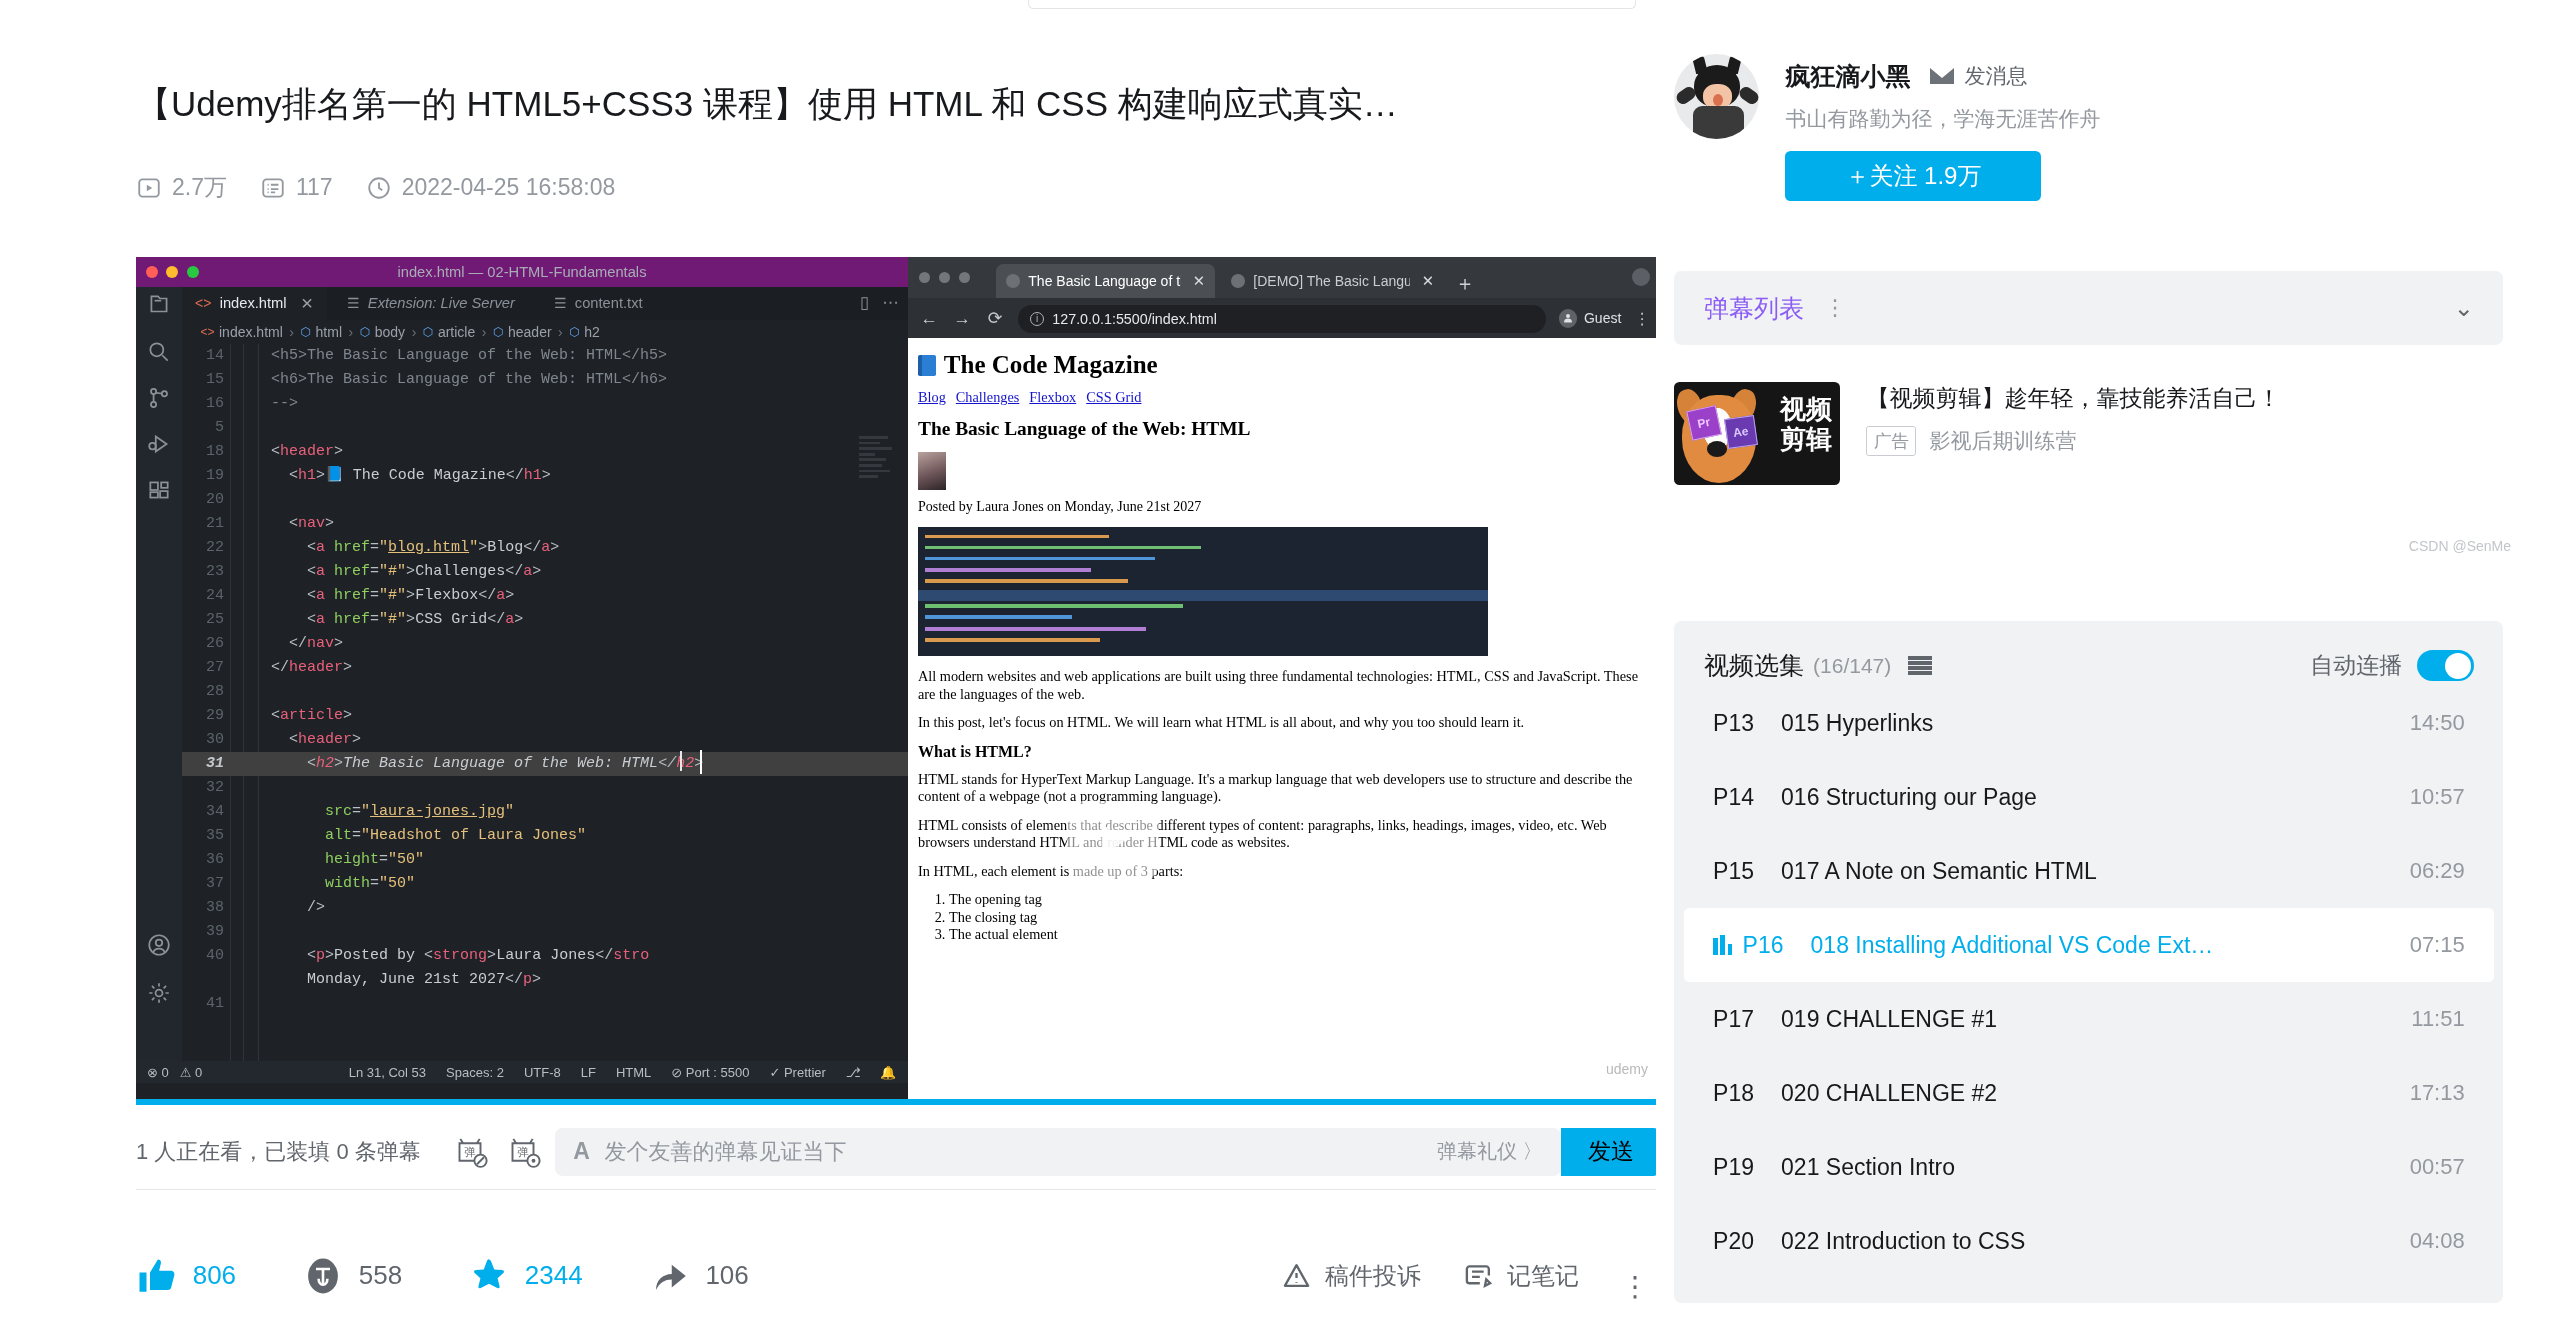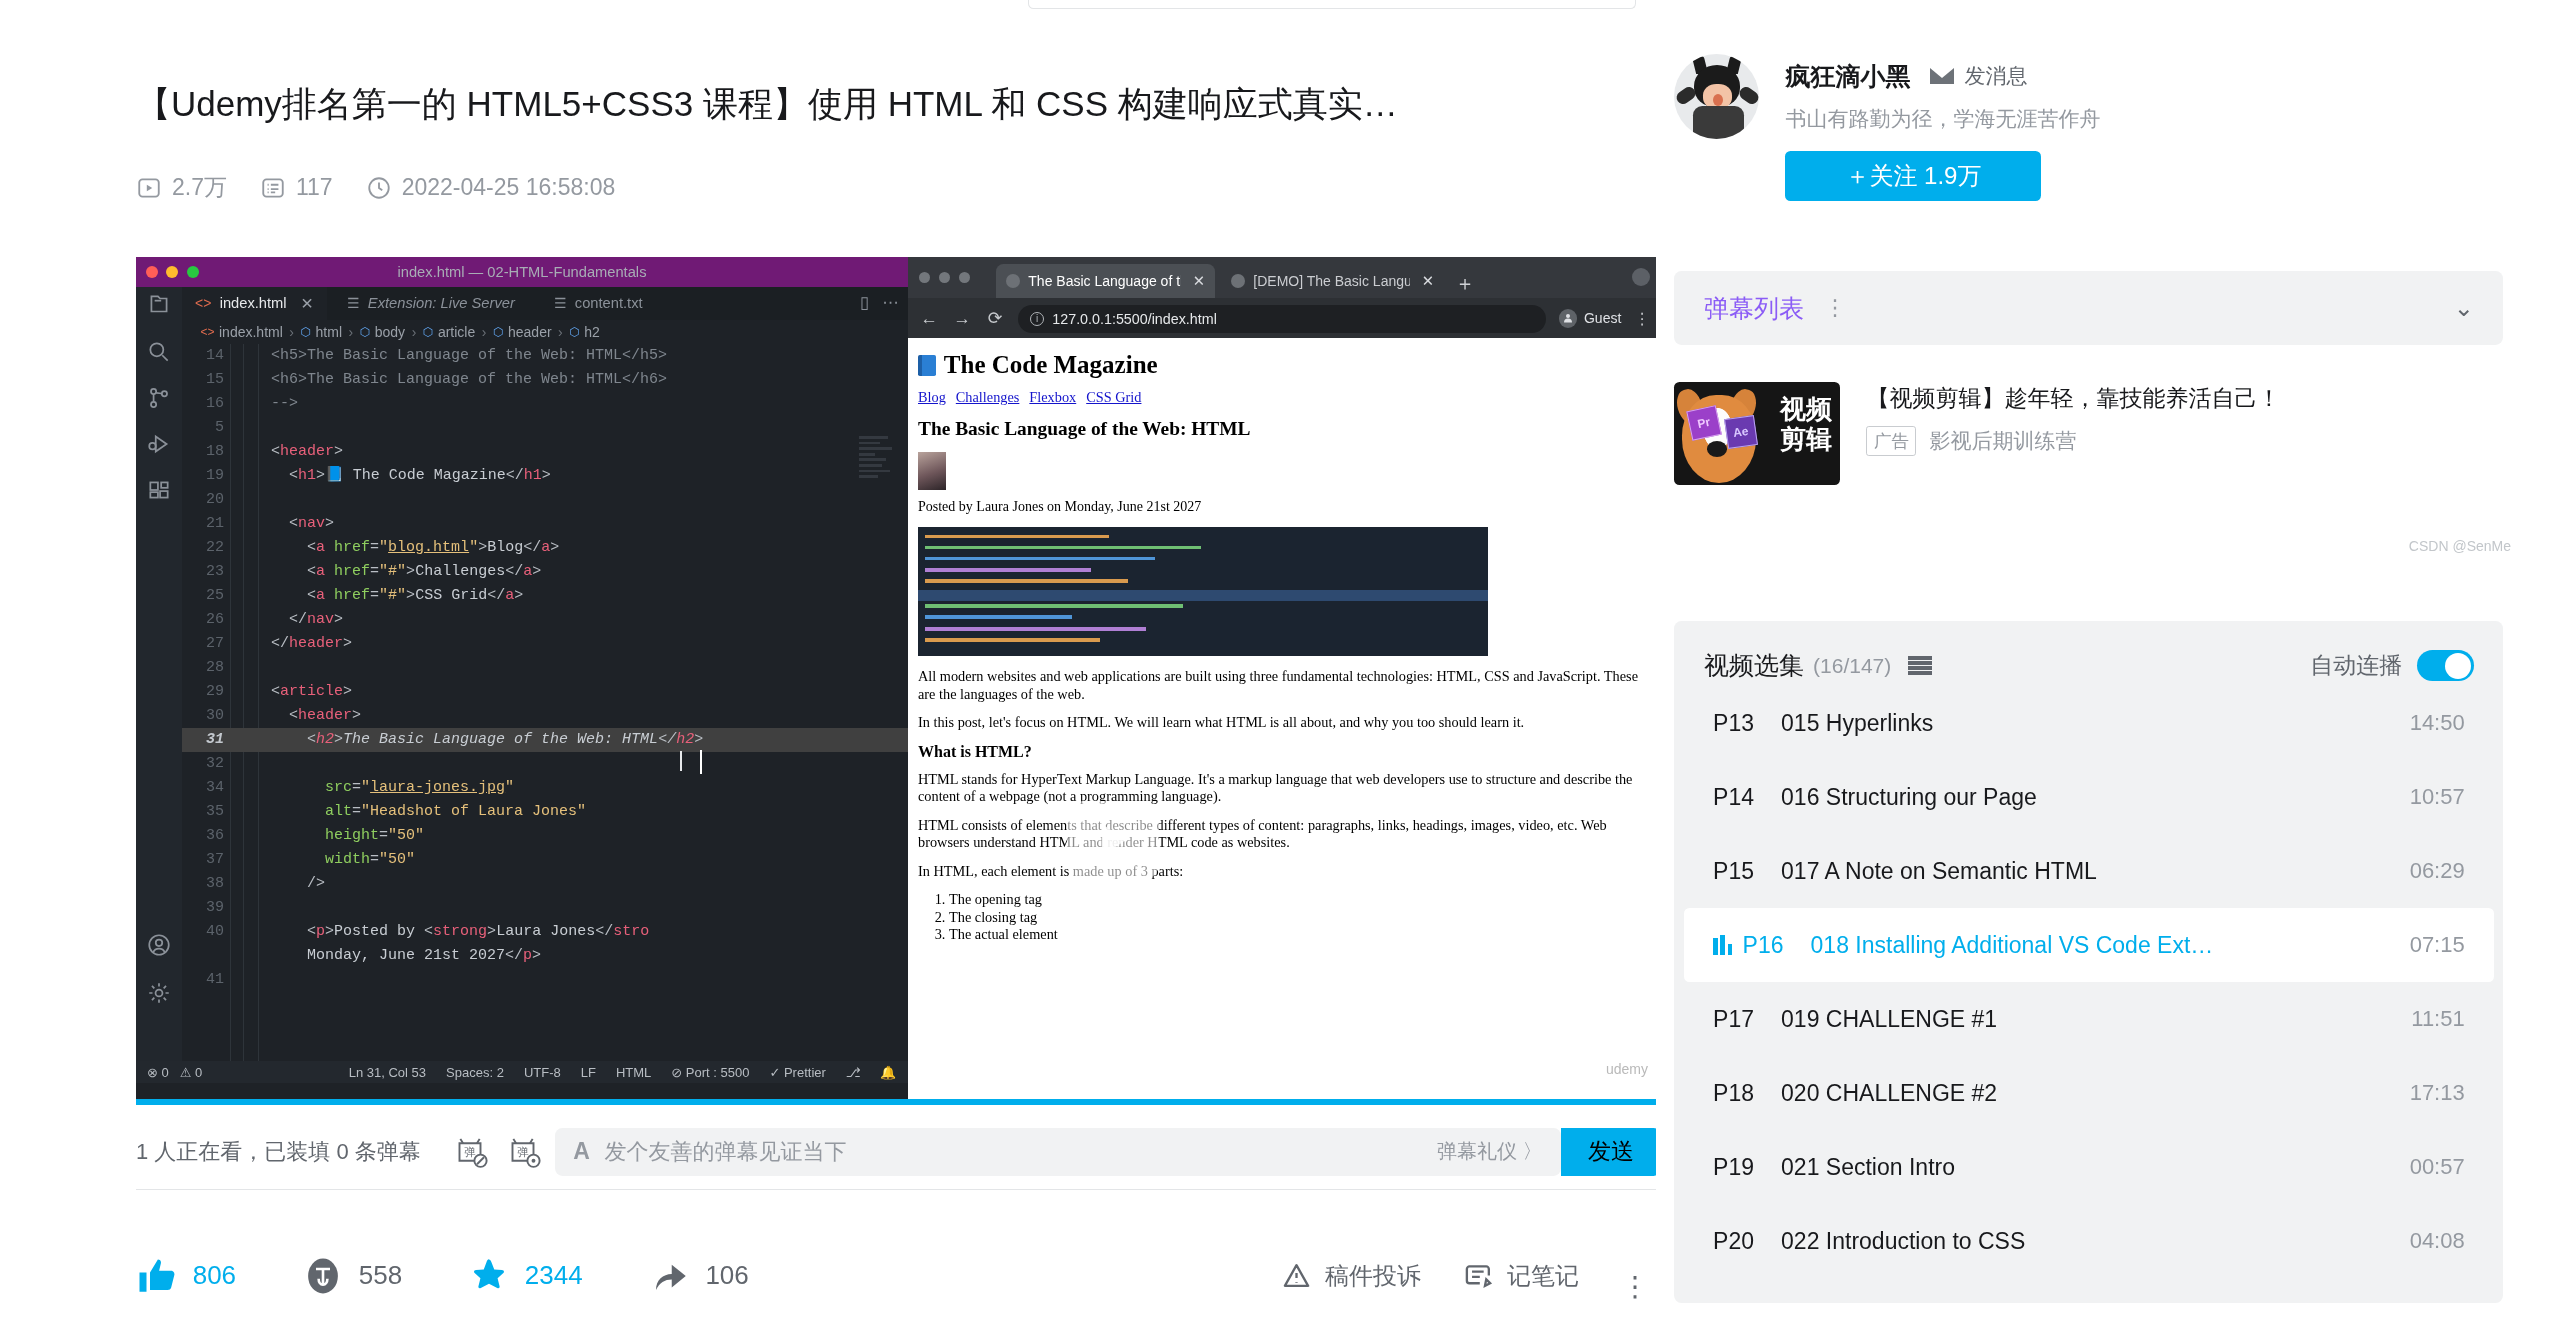--- a/index.html
+++ b/index.html
@@ -389,20 +389,21 @@
               <div class="codeline"><span class="lnum">14</span>    <span class="t-com">&lt;h5&gt;The Basic Language of the Web: HTML&lt;/h5&gt;</span></div>
               <div class="codeline"><span class="lnum">15</span>    <span class="t-com">&lt;h6&gt;The Basic Language of the Web: HTML&lt;/h6&gt;</span></div>
               <div class="codeline"><span class="lnum">16</span>    <span class="t-com">--&gt;</span></div>
               <div class="codeline"><span class="lnum">5</span></div>
               <div class="codeline"><span class="lnum">18</span>    <span class="t-punc">&lt;</span><span class="t-tag">header</span><span class="t-punc">&gt;</span></div>
               <div class="codeline"><span class="lnum">19</span>      <span class="t-punc">&lt;</span><span class="t-tag">h1</span><span class="t-punc">&gt;</span><span class="t-txt">📘 The Code Magazine</span><span class="t-punc">&lt;/</span><span class="t-tag">h1</span><span class="t-punc">&gt;</span></div>
               <div class="codeline"><span class="lnum">20</span></div>
               <div class="codeline"><span class="lnum">21</span>      <span class="t-punc">&lt;</span><span class="t-tag">nav</span><span class="t-punc">&gt;</span></div>
               <div class="codeline"><span class="lnum">22</span>        <span class="t-punc">&lt;</span><span class="t-tag">a</span> <span class="t-attr">href</span><span class="t-punc">=</span><span class="t-str">"</span><span class="t-str-u">blog.html</span><span class="t-str">"</span><span class="t-punc">&gt;</span><span class="t-txt">Blog</span><span class="t-punc">&lt;/</span><span class="t-tag">a</span><span class="t-punc">&gt;</span></div>
               <div class="codeline"><span class="lnum">23</span>        <span class="t-punc">&lt;</span><span class="t-tag">a</span> <span class="t-attr">href</span><span class="t-punc">=</span><span class="t-str">"#"</span><span class="t-punc">&gt;</span><span class="t-txt">Challenges</span><span class="t-punc">&lt;/</span><span class="t-tag">a</span><span class="t-punc">&gt;</span></div>
+              <div class="codeline"><span class="lnum">24</span>        <span class="t-punc">&lt;</span><span class="t-tag">a</span> <span class="t-attr">href</span><span class="t-punc">=</span><span class="t-str">"#"</span><span class="t-punc">&gt;</span><span class="t-txt">Flexbox</span><span class="t-punc">&lt;/</span><span class="t-tag">a</span><span class="t-punc">&gt;</span></div>
               <div class="codeline"><span class="lnum">25</span>        <span class="t-punc">&lt;</span><span class="t-tag">a</span> <span class="t-attr">href</span><span class="t-punc">=</span><span class="t-str">"#"</span><span class="t-punc">&gt;</span><span class="t-txt">CSS Grid</span><span class="t-punc">&lt;/</span><span class="t-tag">a</span><span class="t-punc">&gt;</span></div>
               <div class="codeline"><span class="lnum">26</span>      <span class="t-punc">&lt;/</span><span class="t-tag">nav</span><span class="t-punc">&gt;</span></div>
               <div class="codeline"><span class="lnum">27</span>    <span class="t-punc">&lt;/</span><span class="t-tag">header</span><span class="t-punc">&gt;</span></div>
               <div class="codeline"><span class="lnum">28</span></div>
               <div class="codeline"><span class="lnum">29</span>    <span class="t-punc">&lt;</span><span class="t-tag">article</span><span class="t-punc">&gt;</span></div>
               <div class="codeline"><span class="lnum">30</span>      <span class="t-punc">&lt;</span><span class="t-tag">header</span><span class="t-punc">&gt;</span></div>
               <div class="codeline hl"><span class="lnum">31</span>        <span class="t-punc">&lt;</span><span class="t-tag">h2</span><span class="t-punc">&gt;</span><span class="t-txt">The Basic Language of the Web: HTML</span><span class="t-punc">&lt;/</span><span class="t-tag">h2</span><span class="t-punc">&gt;</span></div>
               <div class="codeline"><span class="lnum">32</span></div>
               <div class="codeline"><span class="lnum">34</span>          <span class="t-attr">src</span><span class="t-punc">=</span><span class="t-str">"</span><span class="t-str-u">laura-jones.jpg</span><span class="t-str">"</span></div>
               <div class="codeline"><span class="lnum">35</span>          <span class="t-attr">alt</span><span class="t-punc">=</span><span class="t-str">"Headshot of Laura Jones"</span></div>

